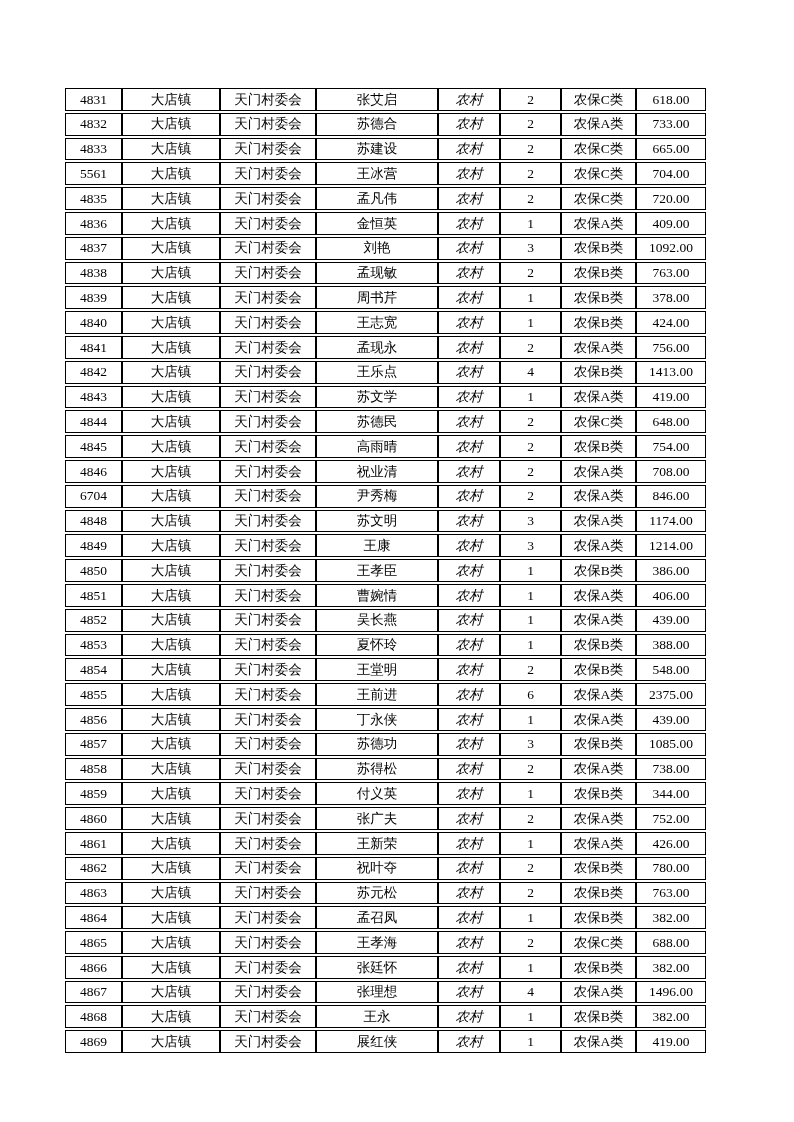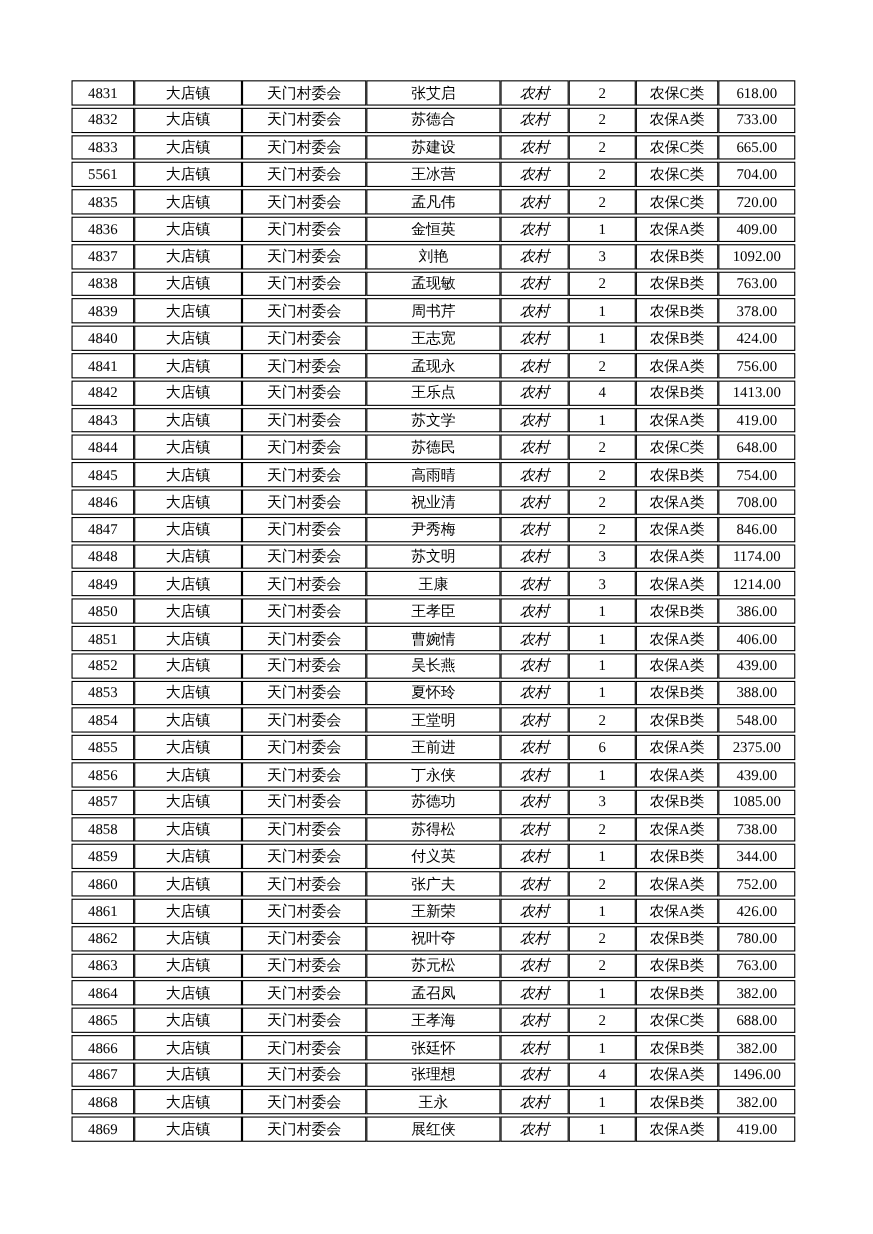--- a/index.html
+++ b/index.html
@@ -8,21 +8,21 @@
     height: 1122px;
     background: #ffffff;
     color: #000000;
     font-family: "Liberation Serif", "DejaVu Serif", serif;
     position: relative;
     overflow: hidden;
   }
   .sheet {
     position: absolute;
     left: 65px;
-    top: 71px;
+    top: 86px;
   }
   table.roster {
     border-collapse: separate;
     border-spacing: 0 2px;
     table-layout: fixed;
     width: 638px;
   }
   table.roster td {
     box-sizing: border-box;
     border: 1px solid #000000;
@@ -30,21 +30,21 @@
     padding: 0 2px;
     text-align: center;
     vertical-align: middle;
     font-size: 13.5px;
     line-height: 1;
     white-space: nowrap;
     overflow: hidden;
   }
   .col-seq      { width: 57px; }
   .col-town     { width: 98px; margin-left: 32px; }
-  .col-village  { width: 113px; }
+  .col-village  { width: 96px; }
   .col-name     { width: 122px; }
   .col-restype  { width: 62px; font-style: italic; }
   .col-count    { width: 61px; }
   .col-category { width: 75px; }
   .col-amount   { width: 70px; }
 </style>
 </head>
 <body>
 
 <div class="sheet">
@@ -214,21 +214,21 @@
           <td class="col-seq">4846</td>
           <td class="col-town">大店镇</td>
           <td class="col-village">天门村委会</td>
           <td class="col-name">祝业清</td>
           <td class="col-restype">农村</td>
           <td class="col-count">2</td>
           <td class="col-category">农保A类</td>
           <td class="col-amount">708.00</td>
         </tr>
         <tr>
-          <td class="col-seq">4847</td>
+          <td class="col-seq">6704</td>
           <td class="col-town">大店镇</td>
           <td class="col-village">天门村委会</td>
           <td class="col-name">尹秀梅</td>
           <td class="col-restype">农村</td>
           <td class="col-count">2</td>
           <td class="col-category">农保A类</td>
           <td class="col-amount">846.00</td>
         </tr>
         <tr>
           <td class="col-seq">4848</td>

